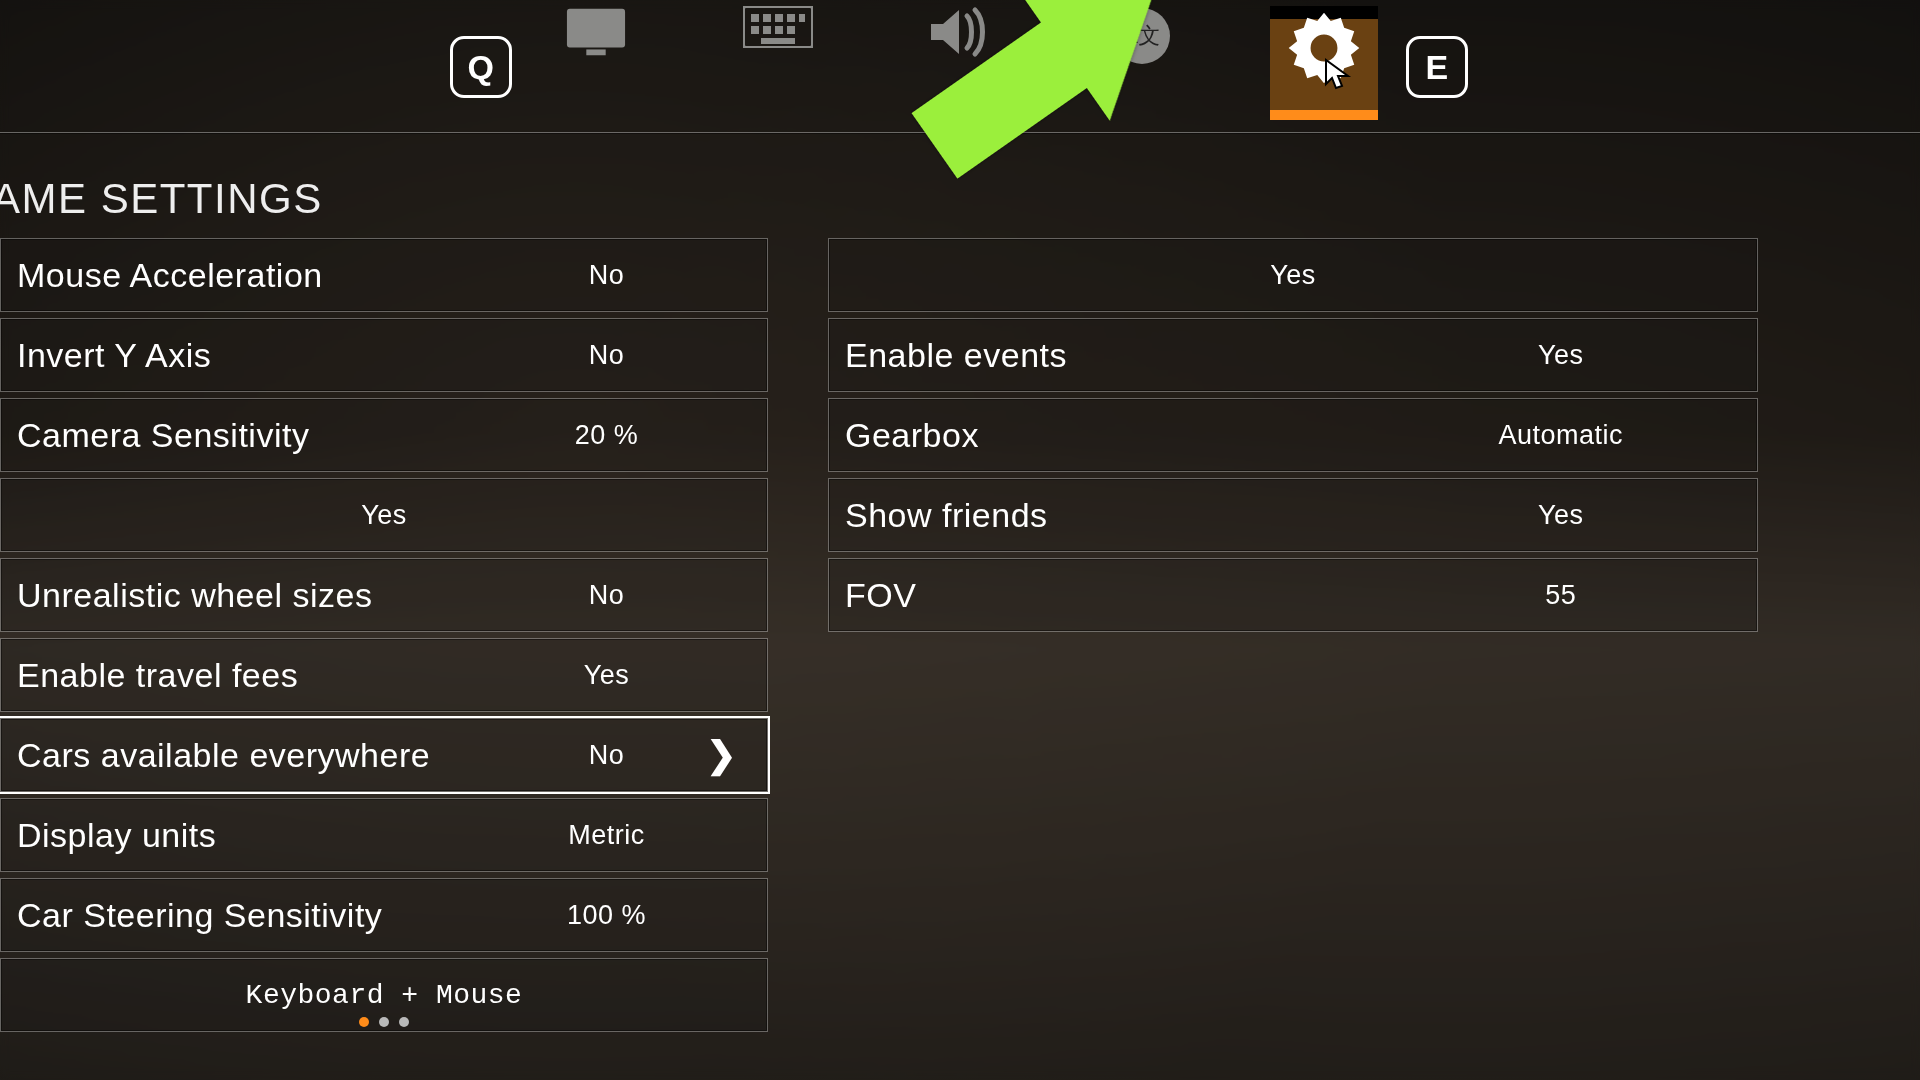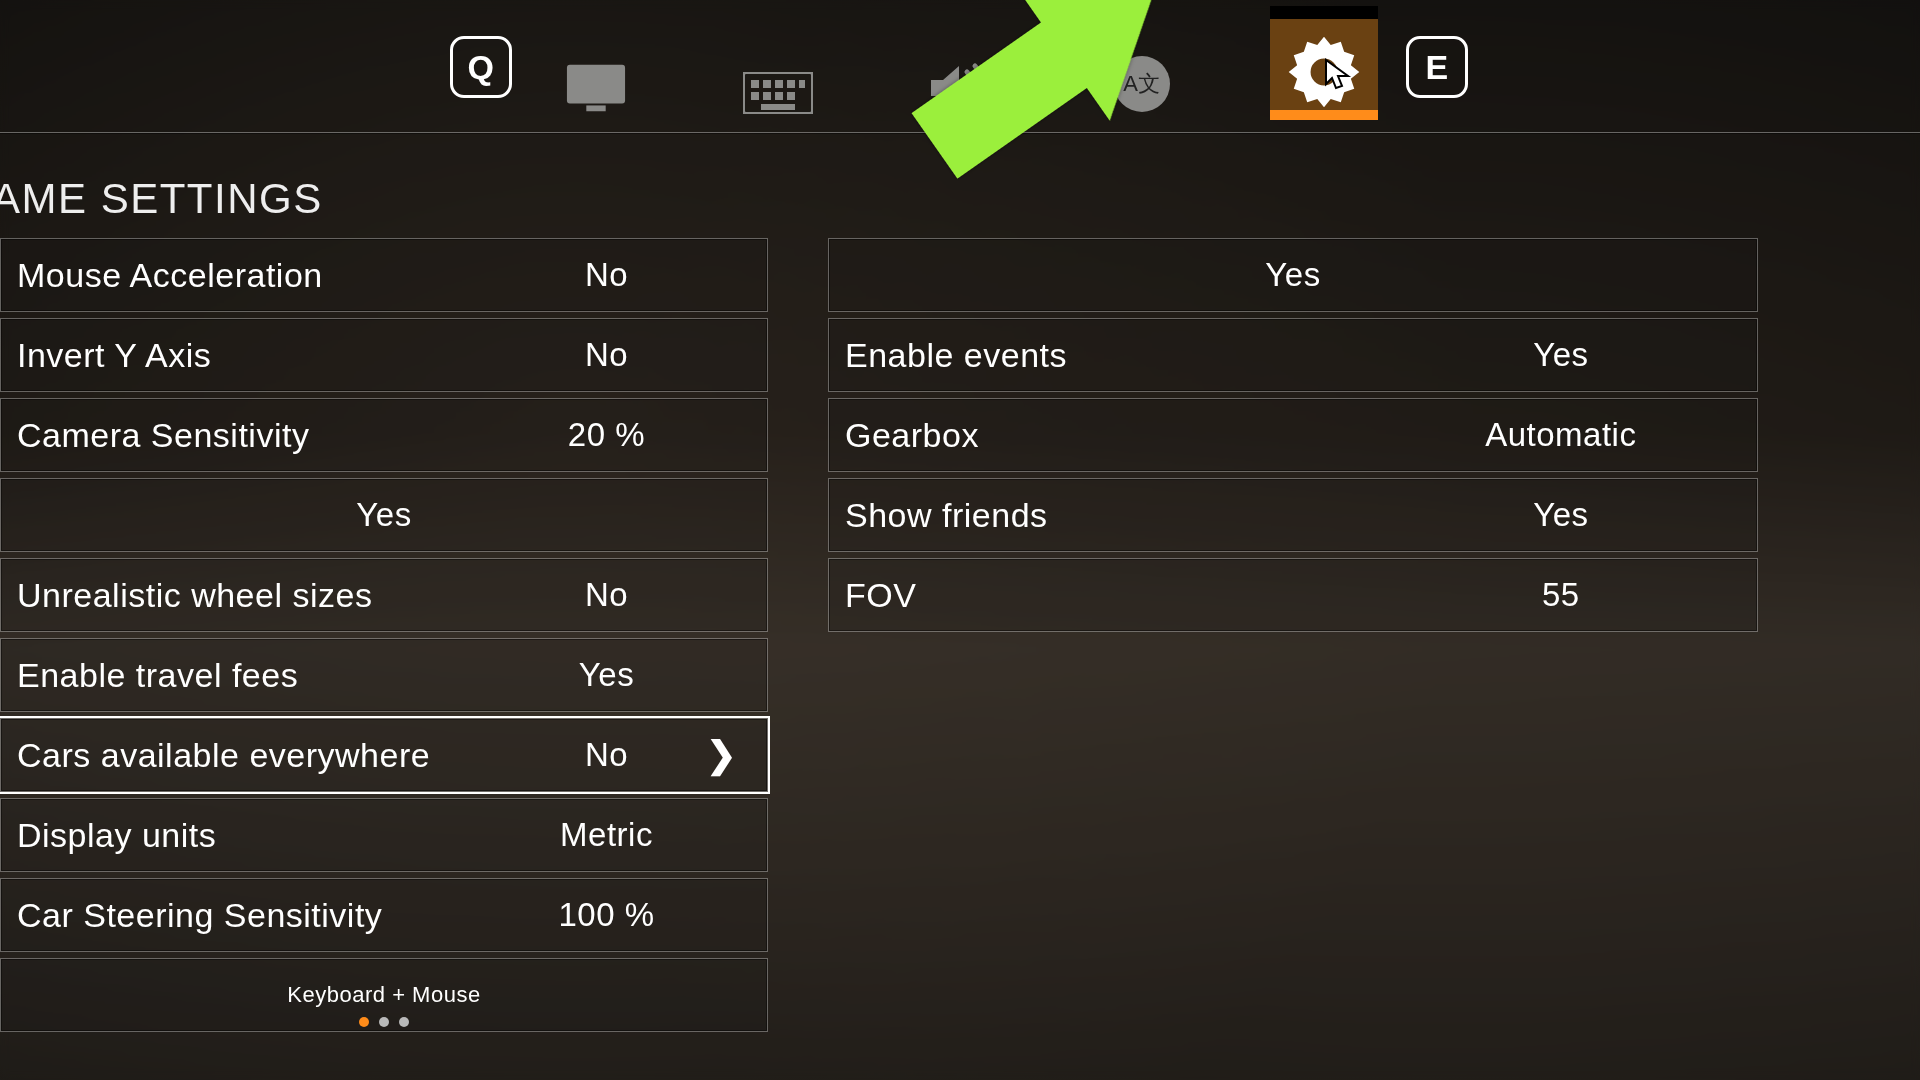--- a/index.html
+++ b/index.html
@@ -16,21 +16,21 @@
     backdrop-filter:blur(4px);}
 
   
   .tabs{position:absolute;left:0;right:0;top:0;height:120px;display:flex;
     align-items:center;justify-content:center;gap:74px;}
   .key-hint{position:absolute;top:36px;width:56px;height:56px;border:3px solid #fff;
     border-radius:14px;display:flex;align-items:center;justify-content:center;
     font-size:34px;font-weight:700;color:#fff;}
   .key-hint.left{left:450px;}
   .key-hint.right{left:1406px;}
-  .tab{width:108px;height:108px;display:flex;align-items:flex-end;justify-content:center;
+  .tab{width:108px;height:108px;display:flex;align-items:flex-start;justify-content:center;
     position:relative;}
   .tab svg, .tab .gear{fill:#8a8a88;}
   .tab.active{background:linear-gradient(#000 0 12%, #6a4112 12% 100%);}
   .tab.active::after{content:"";position:absolute;left:0;right:0;bottom:-6px;height:10px;
     background:#ff8c1a;}
   .tab.active svg{fill:#fff;}
   .cursor{position:absolute;width:32px;height:32px;}
 
   
   .arrow{position:absolute;left:920px;top:60px;transform:rotate(-35deg);
@@ -52,22 +52,22 @@
   .col{display:flex;flex-direction:column;gap:6px;}
   .col.left{width:768px;}
   .col.right{width:930px;}
   .row{height:72px;display:flex;align-items:center;position:relative;
     border:1px solid rgba(255,255,255,.32);
     background:rgba(20,20,20,.14);
     box-shadow:inset 0 0 0 1px rgba(0,0,0,.4);
     font-size:34px;}
   .row.focus{box-shadow:0 0 0 2px #ffffff, inset 0 0 0 1px rgba(0,0,0,.4);}
   .row .label{flex:0 0 56%;padding-left:16px;}
-  .row .value{flex:1;text-align:center;font-size:33px;}
-  .row.small .value{font-size:22px;}
+  .row .value{flex:1;text-align:center;font-size:27px;}
+  .row.small .value{font-size:28px;font-family:Liberation Mono, monospace;}
   .row .chev{position:absolute;right:30px;font-size:36px;font-weight:700;}
   .dots{position:absolute;left:50%;bottom:4px;transform:translateX(-50%);
     display:flex;gap:10px;}
   .dots span{width:10px;height:10px;border-radius:50%;background:#b9b9b9;}
   .dots span.on{background:#ff8c1a;}
 </style>
 </head>
 <body>
 
 <div class="hr"></div>

